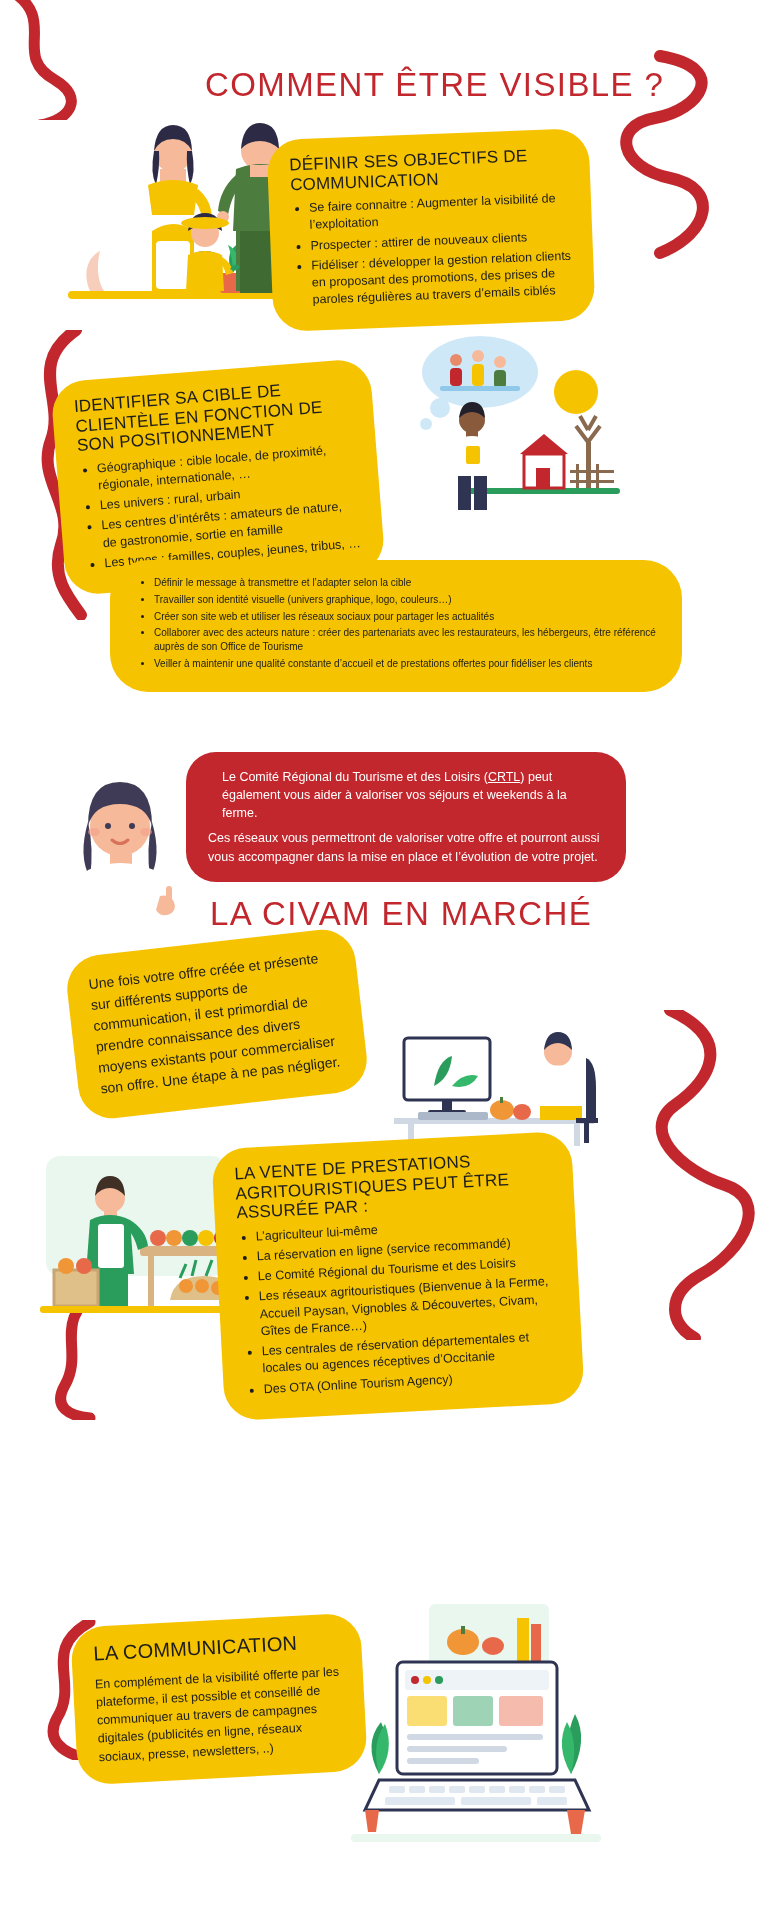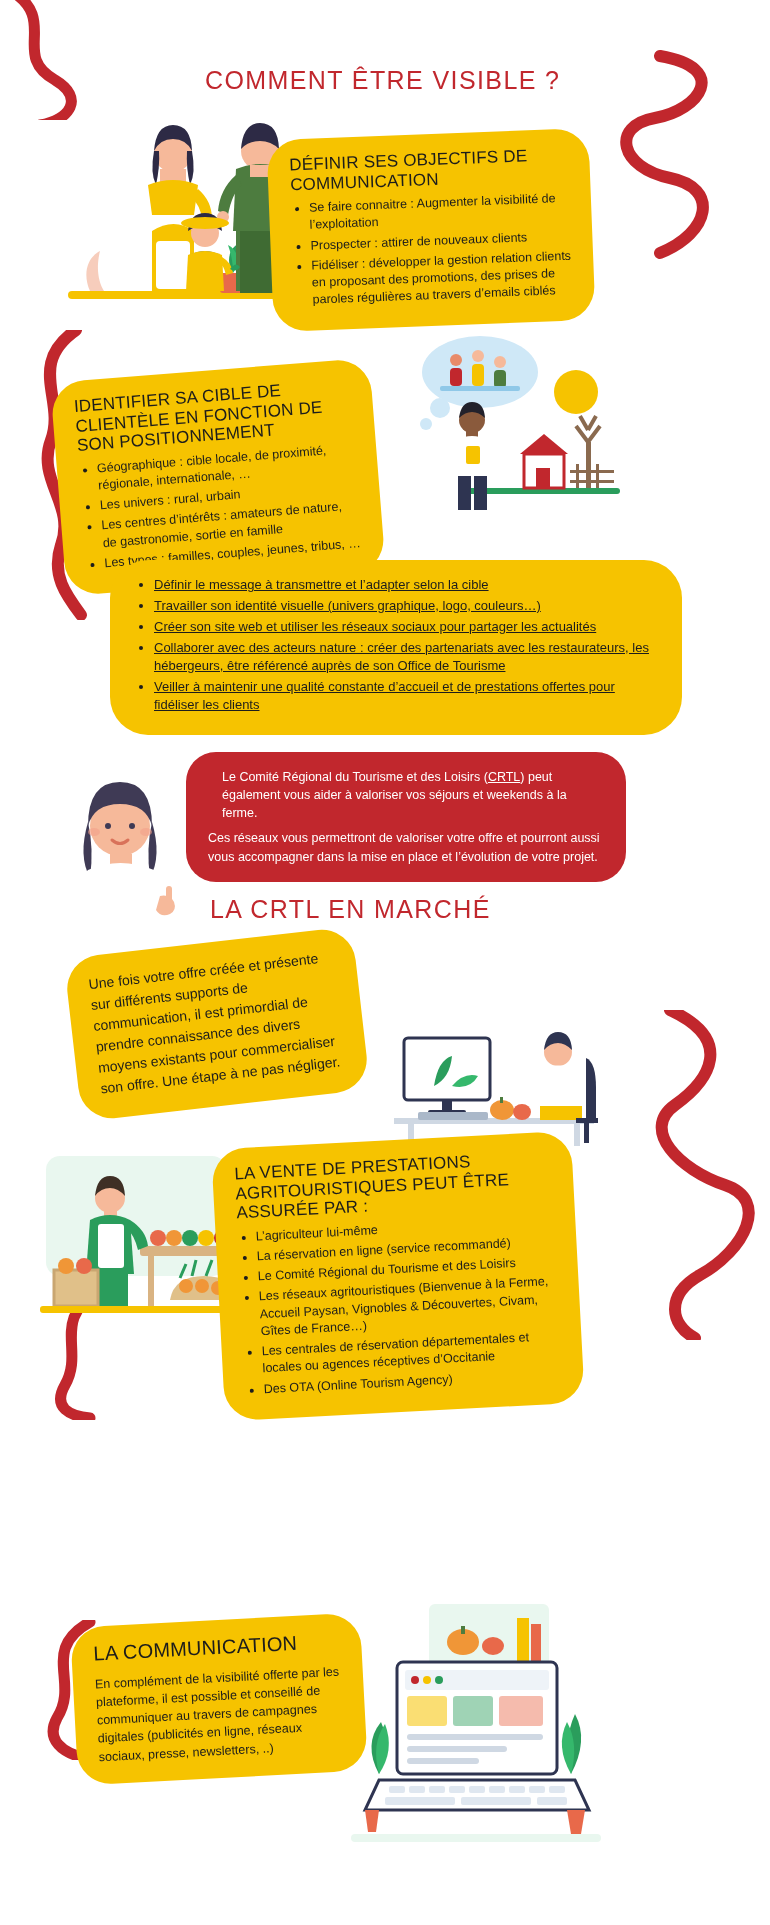--- a/index.html
+++ b/index.html
@@ -52,21 +52,21 @@
     margin: 0 0 7px 0;
     font-size: 12.5px;
     line-height: 1.45;
   }
   .bubble p:last-child { margin-bottom: 0; }
 
   
   .section-title {
     position: absolute;
     color: #c1272d;
-    font-size: 25px;
+    font-size: 33px;
     letter-spacing: 1.4px;
     font-weight: 400;
     white-space: nowrap;
   }
 
   
   .rot-2 { transform: rotate(-2.2deg); }
   .rot-4 { transform: rotate(-4.5deg); }
   .rot-6 { transform: rotate(-6.5deg); }
   .rot-3 { transform: rotate(-3deg); }
@@ -200,21 +200,21 @@
     <path d="M59,88 q2,-16 13,-16 q12,0 13,16 q-6,-6 -13,-6 q-7,0 -13,6 Z" fill="#22212b"></path>
     <rect x="66" y="100" width="12" height="10" fill="#8a5a3c"></rect>
     <path d="M56,110 q16,-8 32,0 l0,36 -32,0 Z" fill="#ffffff"></path>
     <rect x="58" y="146" width="13" height="34" fill="#2e3451"></rect>
     <rect x="74" y="146" width="13" height="34" fill="#2e3451"></rect>
     <rect x="66" y="116" width="14" height="18" rx="2" fill="#f6c300"></rect>
     <path d="M56,112 q-6,14 -2,30 l7,-2 q-3,-14 2,-26 Z" fill="#ffffff"></path>
   </svg>
 
   <div class="bubble" style="left:110px; top:560px; width:572px; padding:16px 26px 18px 26px; border-radius:38px;">
-    <ul style="font-size:13px;text-decoration:underline;">
+    <ul style="font-size:10px;">
       <li>Définir le message à transmettre et l’adapter selon la cible</li>
       <li>Travailler son identité visuelle (univers graphique, logo, couleurs…)</li>
       <li>Créer son site web et utiliser les réseaux sociaux pour partager les actualités</li>
       <li>Collaborer avec des acteurs nature : créer des partenariats avec les restaurateurs, les hébergeurs, être référencé auprès de son Office de Tourisme</li>
       <li>Veiller à maintenir une qualité constante d’accueil et de prestations offertes pour fidéliser les clients</li>
     </ul>
   </div>
 
   <svg class="illus" style="left:48px; top:770px;" width="150" height="150" viewBox="0 0 150 150">
     <circle cx="72" cy="56" r="30" fill="#f6b99a"></circle>
@@ -235,21 +235,21 @@
     <rect x="118" y="116" width="6" height="16" rx="3" fill="#f6b99a"></rect>
   </svg>
 
   <div class="bubble red" style="left:186px; top:752px; width:440px; padding:16px 22px 16px 22px; border-radius:30px;">
     <p style="padding-left:14px;">
       <span>Le Comité Régional du Tourisme et des Loisirs (</span><u class="link">CRTL</u><span>) peut également vous aider à valoriser vos séjours et weekends à la ferme.</span>
     </p>
     <p>Ces réseaux vous permettront de valoriser votre offre et pourront aussi vous accompagner dans la mise en place et l’évolution de votre projet.</p>
   </div>
 
-  <div class="section-title" style="left:210px; top:895px;">LA CRTL EN MARCHÉ</div>
+  <div class="section-title" style="left:210px; top:895px;">LA CIVAM EN MARCHÉ</div>
 
   <div class="bubble rot-6" style="left:72px; top:942px; width:290px; padding:18px 22px 20px 22px;">
     <p style="font-size:14px; line-height:1.5;">Une fois votre offre créée et présente sur différents supports de communication, il est primordial de prendre connaissance des divers moyens existants pour commercialiser son offre. Une étape à ne pas négliger.</p>
   </div>
 
   <svg class="illus" style="left:390px; top:1000px;" width="220" height="150" viewBox="0 0 220 150">
 
     <rect x="4" y="118" width="200" height="6" fill="#cfd8e3"></rect>
     <rect x="18" y="124" width="6" height="22" fill="#cfd8e3"></rect>
     <rect x="184" y="124" width="6" height="22" fill="#cfd8e3"></rect>

